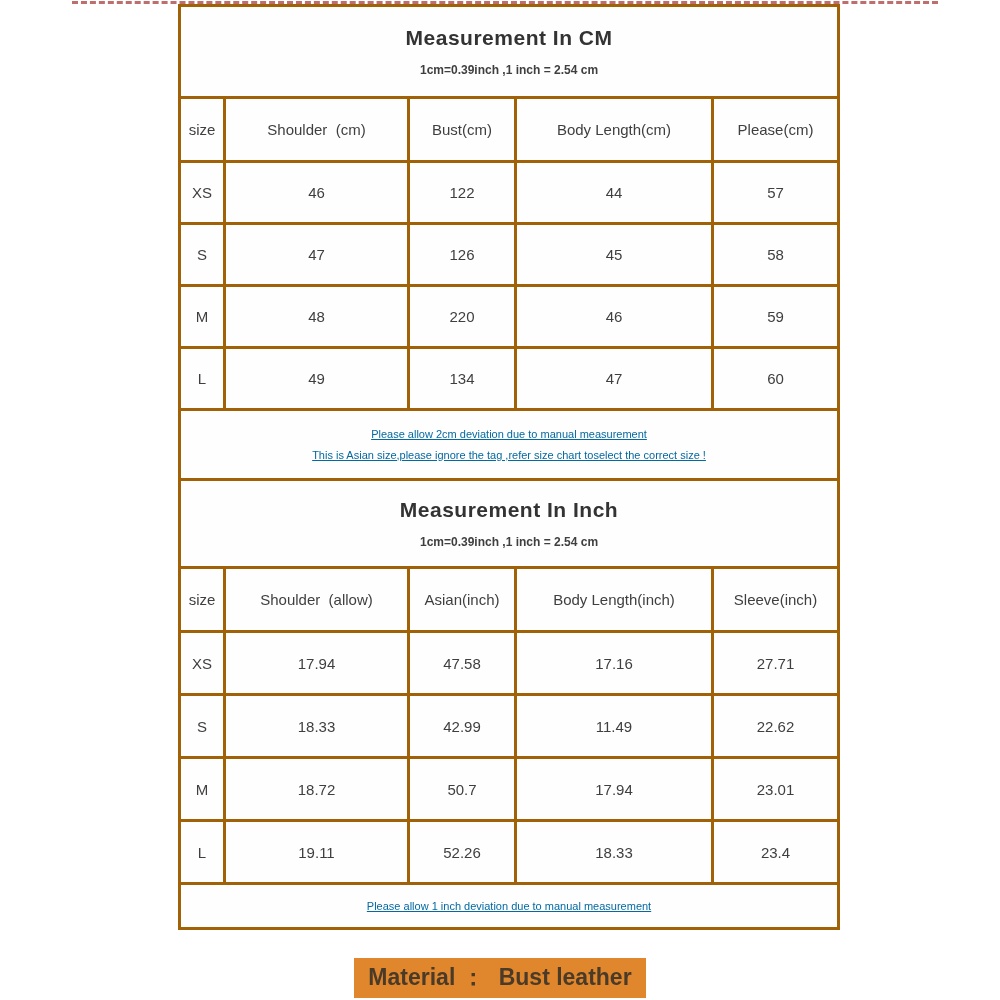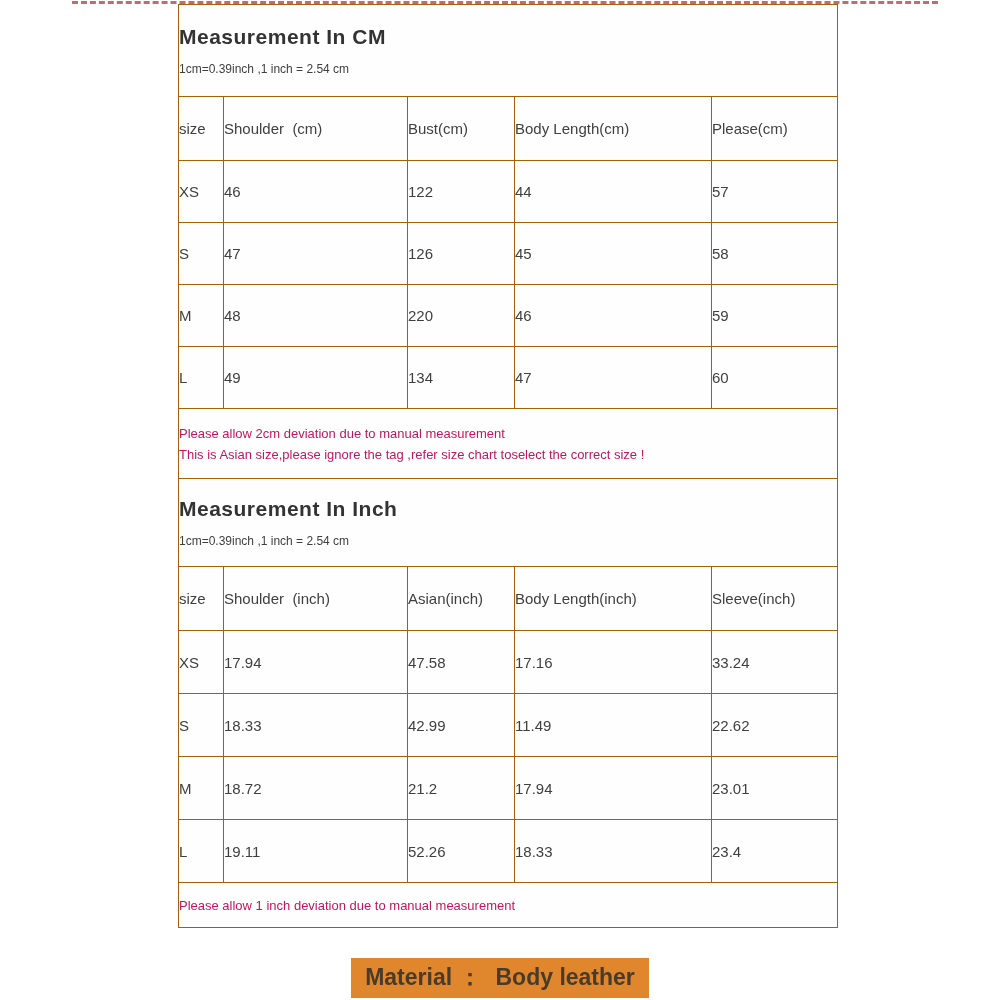--- a/index.html
+++ b/index.html
@@ -23,43 +23,43 @@
   table.sheet {
     position: absolute;
     left: 178px;
     top: 4px;
     width: 659px;
     border-collapse: collapse;
     table-layout: fixed;
     background: #fefefe;
   }
   table.sheet td {
-    border: 1px solid #a16207;
-    text-align: left;
+    border: 3px solid #a16207;
+    text-align: center;
     vertical-align: middle;
     font-size: 15px;
     color: #3f3f3f;
   }
   td.hcell { white-space: pre-wrap; font-size: 15px; }
   tr.r-title td { height: 92px; }
   tr.r-title2 td { height: 88px; margin-top: 32px; }
   tr.r-head td { height: 64px; }
   tr.r-data td { height: 62px; }
   tr.r-data2 td { height: 63px; }
   tr.r-note td { height: 70px; font-size: 13px; }
   tr.r-note2 td { height: 45px; font-size: 13px; margin-top: 8px; }
   .big-title {
     font-size: 21px;
     font-weight: bold;
     color: #333333;
     letter-spacing: 0.5px;
     margin-bottom: 13px;
   }
-  .sub-title { font-size: 12px; color: #3f3f3f; }
-  .note-line { font-size: 13px; color: #be185d; line-height: 21px; }
+  .sub-title { font-size: 12px; color: #3f3f3f; font-weight: bold; }
+  .note-line { font-size: 11px; color: #0369a1; line-height: 21px; text-decoration: underline; }
   .material-wrap {
     position: absolute;
     top: 958px;
     left: 0;
     width: 1000px;
     text-align: center;
   }
   .material-highlight {
     display: inline-block;
     background: #e0862d;
@@ -138,44 +138,44 @@
 
   <tr class="r-title2">
     <td colspan="5">
       <div class="big-title">Measurement In Inch</div>
       <div class="sub-title">1cm=0.39inch ,1 inch = 2.54 cm</div>
     </td>
   </tr>
 
   <tr class="r-head">
     <td class="hcell">size</td>
-    <td class="hcell">Shoulder  (inch)</td>
+    <td class="hcell">Shoulder  (allow)</td>
     <td class="hcell">Asian(inch)</td>
     <td class="hcell">Body Length(inch)</td>
     <td class="hcell">Sleeve(inch)</td>
   </tr>
 
   <tr class="r-data2">
     <td>XS</td>
     <td>17.94</td>
     <td>47.58</td>
     <td>17.16</td>
-    <td>33.24</td>
+    <td>27.71</td>
   </tr>
   <tr class="r-data2">
     <td>S</td>
     <td>18.33</td>
     <td>42.99</td>
     <td>11.49</td>
     <td>22.62</td>
   </tr>
   <tr class="r-data2">
     <td>M</td>
     <td>18.72</td>
-    <td>21.2</td>
+    <td>50.7</td>
     <td>17.94</td>
     <td>23.01</td>
   </tr>
   <tr class="r-data2">
     <td>L</td>
     <td>19.11</td>
     <td>52.26</td>
     <td>18.33</td>
     <td>23.4</td>
   </tr>
@@ -183,15 +183,15 @@
   <tr class="r-note2">
     <td colspan="5">
       <div class="note-line">Please allow 1 inch deviation due to manual measurement</div>
     </td>
   </tr>
 </tbody>
   </table>
 
 <div class="material-wrap">
   <span class="material-highlight">
-    <span class="material-label">Material ：</span><span>Body leather</span>
+    <span class="material-label">Material ：</span><span>Bust leather</span>
   </span>
 </div>
 
 </body></html>

